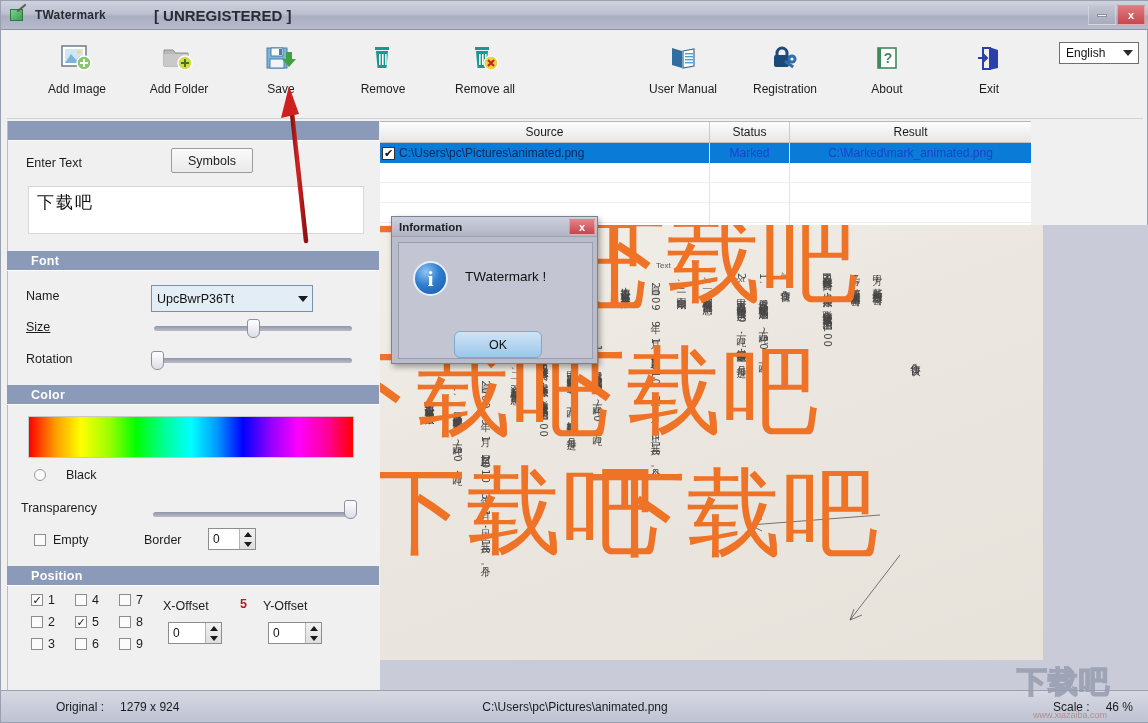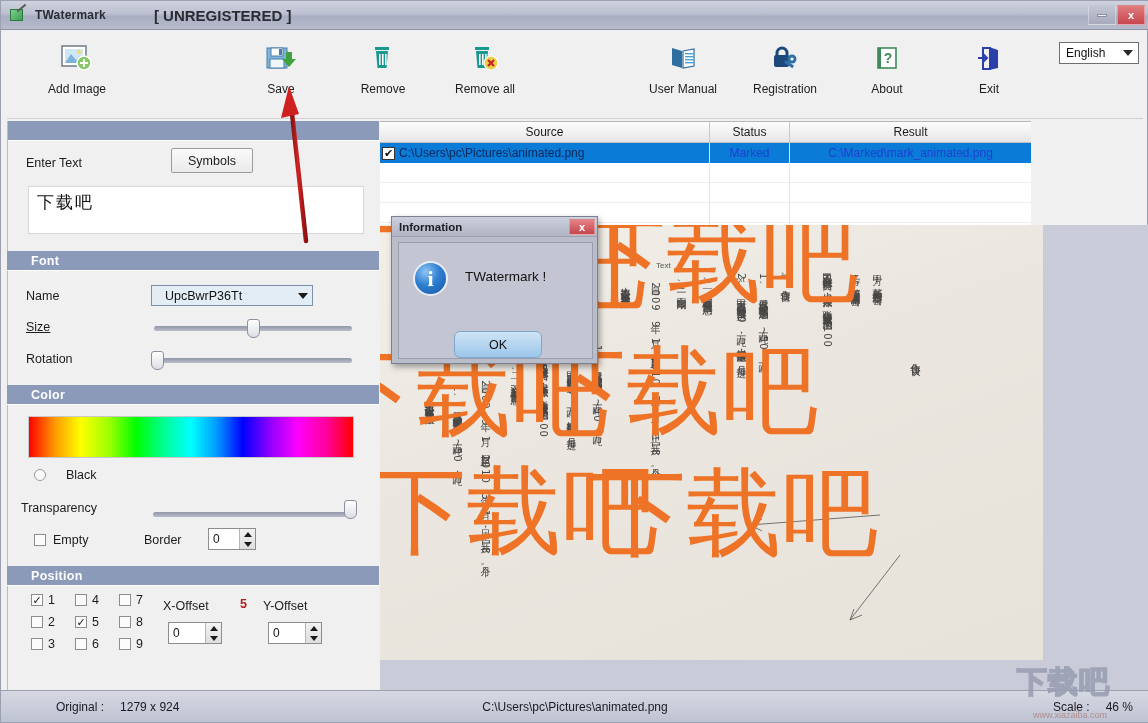--- a/index.html
+++ b/index.html
@@ -110,23 +110,23 @@
     position: absolute; left: 27px; top: 185px; width: 336px; height: 48px;
     background: #ffffff; border: 1px solid #d7d7d7;
     font-size: 17px; color: #111; padding: 4px 8px;
     font-family: "DejaVu Sans", sans-serif;
     letter-spacing: 2px;
   }
 
   #font-header { position: absolute; left: 6px; top: 250px; width: 372px; }
   #name-label { position: absolute; left: 25px; top: 288px; }
   #font-combo {
-    position: absolute; left: 150px; top: 284px; width: 162px; height: 21px;
+    position: absolute; left: 150px; top: 284px; width: 162px; height: 27px;
     background: #e3edf5; border: 1px solid #7c90a8;
-    display: flex; align-items: center; padding-left: 13px;
+    display: flex; align-items: center; padding-left: 5px;
     font-size: 12.5px; color: #111;
   }
   #font-combo .arrow {
     margin-left: auto; margin-right: 4px;
     width: 0; height: 0;
     border-left: 5px solid transparent; border-right: 5px solid transparent;
     border-top: 6px solid #1a1a1a;
   }
   #size-label { position: absolute; left: 25px; top: 319px; text-decoration: underline; }
   #rot-label  { position: absolute; left: 25px; top: 351px; }
@@ -375,20 +375,32 @@
           <polygon points="5,19 11,10 16,16 20,12 23,19" fill="#7fb2d8"></polygon>
           <circle cx="19" cy="8" r="2" fill="#f5d96b"></circle>
           <circle cx="24" cy="19" r="7" fill="#86c96a" stroke="#ffffff" stroke-width="1.5"></circle>
           <rect x="23" y="15" width="2" height="8" fill="#ffffff"></rect>
           <rect x="20" y="18" width="8" height="2" fill="#ffffff"></rect>
         </svg>
       </div>
       <div class="lbl">Add Image</div>
     </div>
 
+    <div class="tbtn" style="left:126px;">
+      <div class="glyph">
+        <svg width="34" height="30" viewBox="0 0 34 30">
+          <path d="M2 6 h9 l2.5 3 H26 v13 H2 Z" fill="#b9b9b9" stroke="#8e8e8e" stroke-width="1"></path>
+          <path d="M2 10 h24 v12 H2 Z" fill="#c9c9c9"></path>
+          <circle cx="23" cy="19" r="7" fill="#d6d94a" stroke="#ffffff" stroke-width="1.5"></circle>
+          <rect x="22" y="15" width="2" height="8" fill="#3b7a1e"></rect>
+          <rect x="19" y="18" width="8" height="2" fill="#3b7a1e"></rect>
+        </svg>
+      </div>
+      <div class="lbl">Add Folder</div>
+    </div>
 
     <div class="tbtn" style="left:228px;">
       <div class="glyph">
         <svg width="34" height="30" viewBox="0 0 34 30">
           <rect x="3" y="4" width="20" height="20" fill="#7fb5dc" stroke="#4a7ea6" stroke-width="1"></rect>
           <rect x="7" y="4" width="12" height="8" fill="#ffffff" stroke="#4a7ea6" stroke-width="1"></rect>
           <rect x="15" y="5" width="3" height="6" fill="#4a7ea6"></rect>
           <rect x="6" y="15" width="14" height="9" fill="#eef6fb" stroke="#4a7ea6" stroke-width="1"></rect>
           <polygon points="22,8 28,8 28,15 32,15 25,23 18,15 22,15" fill="#3fa13f"></polygon>
         </svg>

